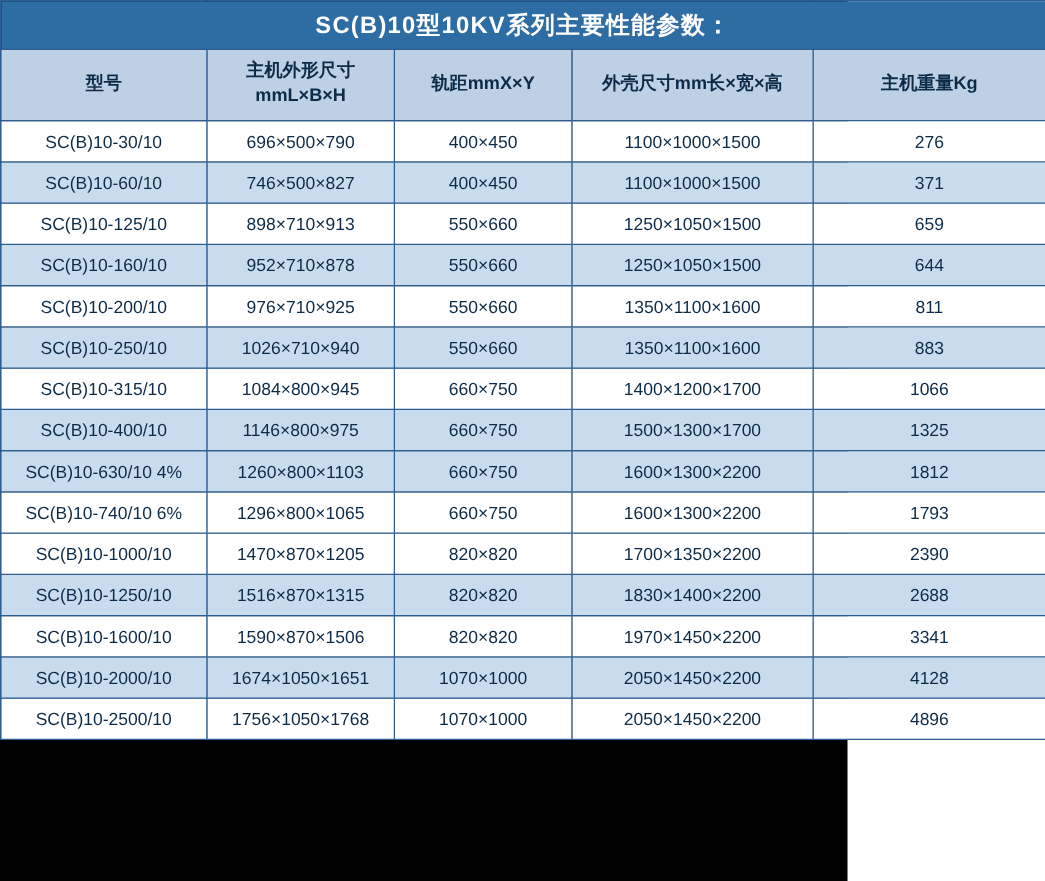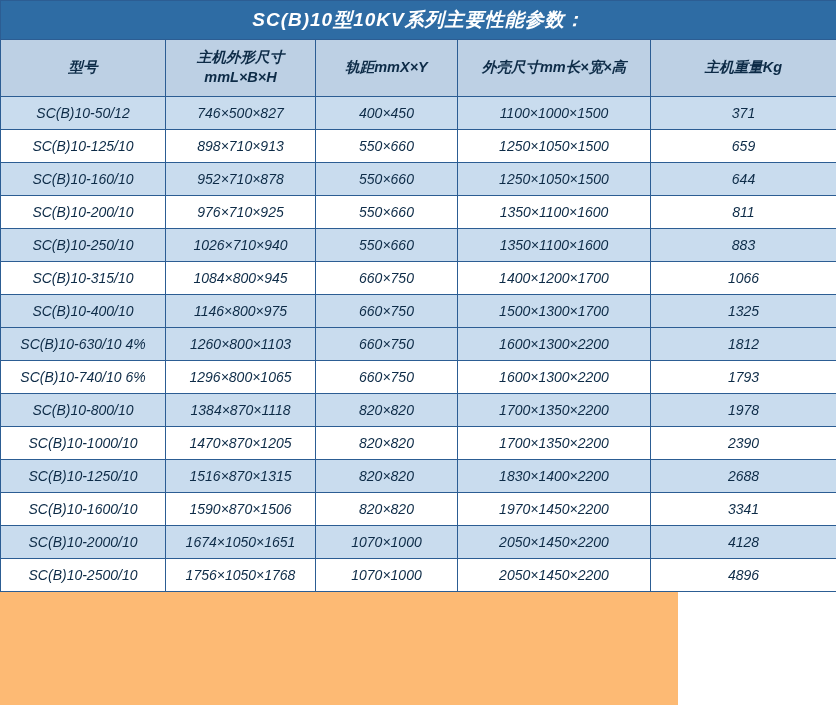--- a/index.html
+++ b/index.html
@@ -10,23 +10,22 @@
   body {
     width: 836px;
     height: 705px;
     font-family: "Liberation Sans", "DejaVu Sans", sans-serif;
     overflow: hidden;
   }
   #sheet {
     width: 678px;
     height: 705px;
     box-sizing: border-box;
-    background: #fdba74;
+    background: #000000;
     position: relative;
-    font-style: italic;
   }
   table.spec {
     width: 836px;
     border-collapse: collapse;
     table-layout: fixed;
   }
   table.spec td, table.spec th {
     border: 1px solid #2c5d93;
     text-align: center;
     vertical-align: middle;
@@ -94,22 +93,29 @@
           <span class="hdr-line">轨距mmX×Y</span>
         </th>
         <th>
           <span class="hdr-line">外壳尺寸mm长×宽×高</span>
         </th>
         <th>
           <span class="hdr-line">主机重量Kg</span>
         </th>
       </tr>
 
-      <tr class="data-row even">
-        <td>SC(B)10-50/12</td>
+      <tr class="data-row odd">
+        <td>SC(B)10-30/10</td>
+        <td>696×500×790</td>
+        <td>400×450</td>
+        <td>1100×1000×1500</td>
+        <td>276</td>
+      </tr>
+      <tr class="data-row even">
+        <td>SC(B)10-60/10</td>
         <td>746×500×827</td>
         <td>400×450</td>
         <td>1100×1000×1500</td>
         <td>371</td>
       </tr>
       <tr class="data-row odd">
         <td>SC(B)10-125/10</td>
         <td>898×710×913</td>
         <td>550×660</td>
         <td>1250×1050×1500</td>
@@ -156,27 +162,20 @@
         <td>660×750</td>
         <td>1600×1300×2200</td>
         <td>1812</td>
       </tr>
       <tr class="data-row odd">
         <td>SC(B)10-740/10 6%</td>
         <td>1296×800×1065</td>
         <td>660×750</td>
         <td>1600×1300×2200</td>
         <td>1793</td>
-      </tr>
-      <tr class="data-row even">
-        <td>SC(B)10-800/10</td>
-        <td>1384×870×1118</td>
-        <td>820×820</td>
-        <td>1700×1350×2200</td>
-        <td>1978</td>
       </tr>
       <tr class="data-row odd">
         <td>SC(B)10-1000/10</td>
         <td>1470×870×1205</td>
         <td>820×820</td>
         <td>1700×1350×2200</td>
         <td>2390</td>
       </tr>
       <tr class="data-row even">
         <td>SC(B)10-1250/10</td>

